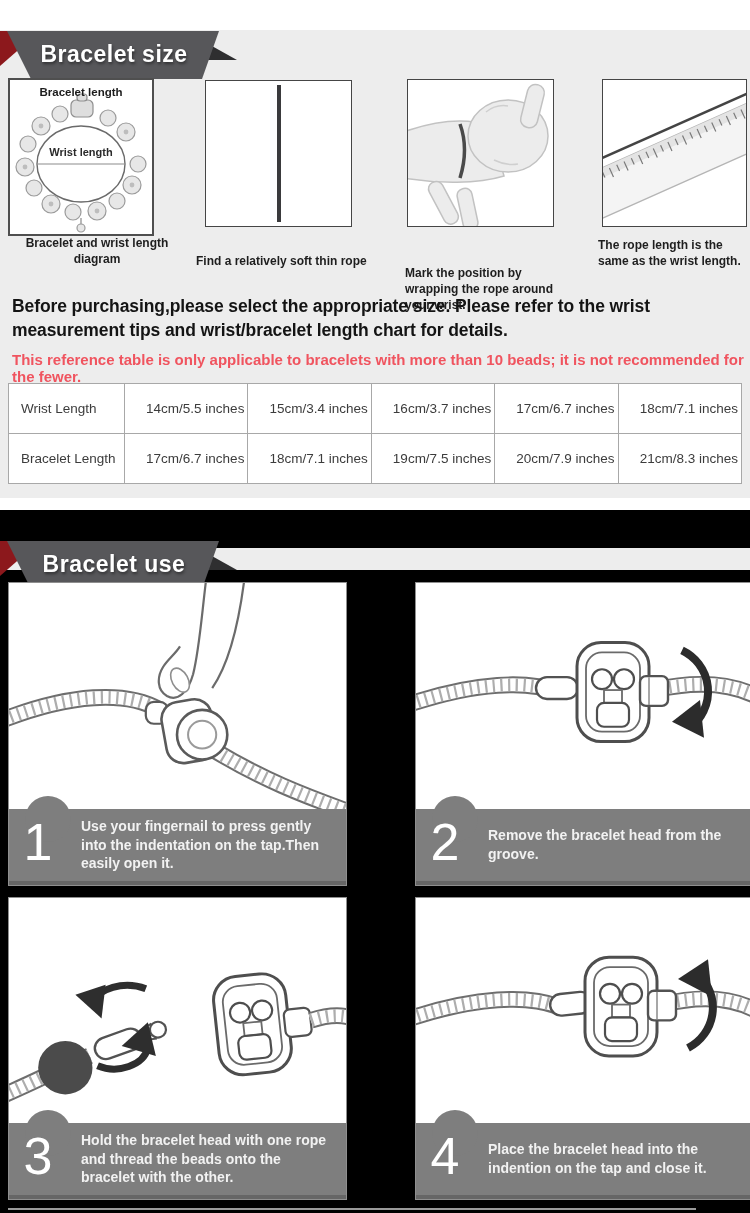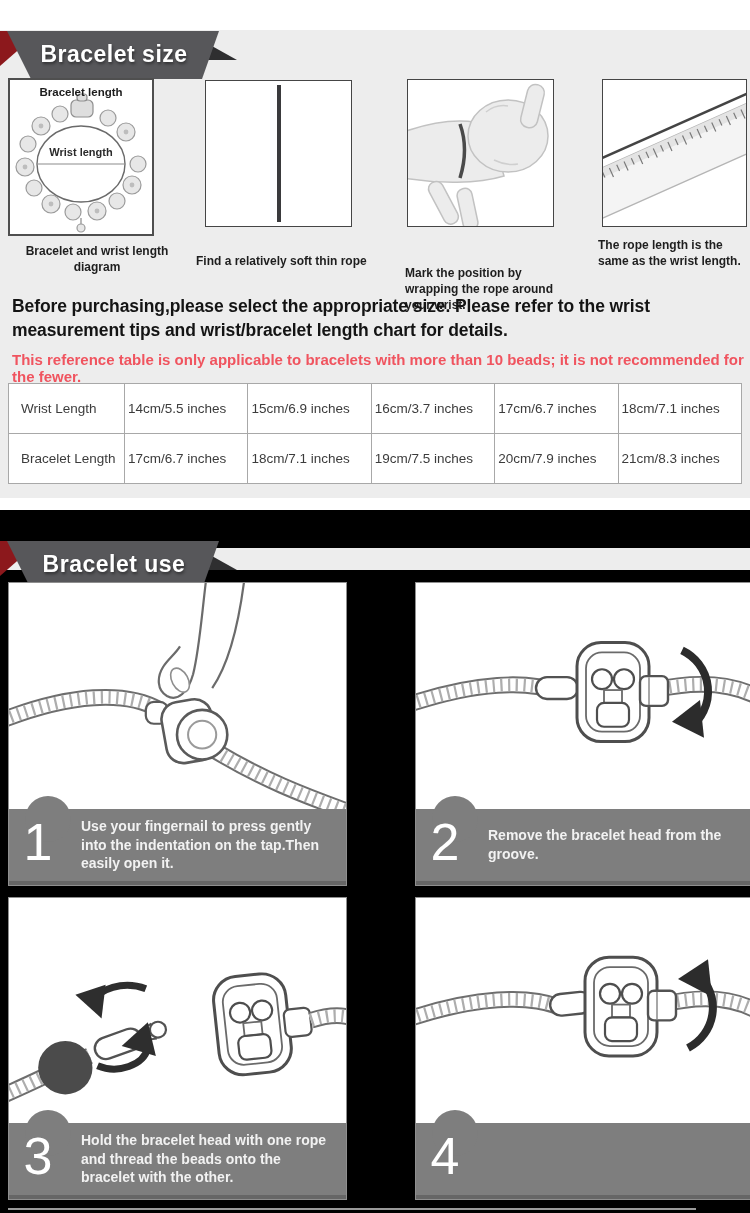--- a/index.html
+++ b/index.html
@@ -19,33 +19,33 @@
   
   .mbox{position:absolute;background:#fff;border:2px solid #4f4f4f;}
   .mbox.thin{border-width:1.5px;border-color:#454545;}
   .mbox svg{position:absolute;left:0;top:0;}
   .lbl-top{position:absolute;top:6px;left:0;right:0;text-align:center;
     font-size:11.5px;font-weight:700;color:#1c1c1c;}
   .lbl-inner{position:absolute;top:66px;left:0;right:0;text-align:center;
     font-size:11px;font-weight:700;color:#2a2a2a;}
   .rope-line{position:absolute;left:50%;top:4px;bottom:4px;width:4px;margin-left:-2px;background:#3a3a3c;}
   .mcaption{position:absolute;font-size:12px;font-weight:700;color:#1e1e1e;line-height:1.32;}
-  .cap1{left:4px;top:244px;width:186px;text-align:center;}
+  .cap1{left:4px;top:236px;width:186px;text-align:center;}
   .cap2{left:196px;top:238px;width:180px;white-space:nowrap;margin-top:16px;}
   .cap3{left:405px;top:238px;width:160px;margin-top:28px;}
   .cap4{left:598px;top:238px;width:154px;}
   
   .intro{position:absolute;left:12px;top:294px;width:738px;font-size:17.5px;font-weight:700;
     color:#141414;line-height:1.38;letter-spacing:-.1px;}
   .warning{position:absolute;left:12px;top:351px;width:738px;font-size:15px;font-weight:700;color:#f0545f;}
   
   .size-table{position:absolute;left:8px;top:383px;width:734px;border-collapse:collapse;
     table-layout:fixed;background:#fff;}
   .size-table td{border:1px solid #a8a8a8;height:49px;font-size:13.5px;color:#3c3c3c;
-    text-align:left;padding:0 3px;}
+    text-align:right;padding:0 3px;}
   .size-table td.rowlabel{text-align:left;padding-left:12px;}
   
   .step-panel{position:absolute;background:#fff;border:1px solid #8f8f8f;}
   .step-panel svg.illus{position:absolute;left:0;top:0;}
   .step-bar{position:absolute;left:0;right:0;bottom:0;height:72px;background:#7e7e7e;
     border-bottom:4px solid #666;display:flex;}
   .bump{position:absolute;left:16px;top:-13px;width:46px;height:46px;border-radius:50%;
     background:#7e7e7e;z-index:0;}
   .step-num{position:relative;z-index:1;width:58px;flex:0 0 58px;text-align:center;
     color:#fff;font-size:52px;font-weight:400;line-height:66px;}
@@ -162,21 +162,21 @@
           <col>
           <col>
           <col>
           <col>
           <col>
         </colgroup>
       <tbody>
         <tr>
           <td class="rowlabel">Wrist Length</td>
           <td>14cm/5.5 inches</td>
-          <td>15cm/6.9 inches</td>
+          <td>15cm/3.4 inches</td>
           <td>16cm/3.7 inches</td>
           <td>17cm/6.7 inches</td>
           <td>18cm/7.1 inches</td>
         </tr>
         <tr>
           <td class="rowlabel">Bracelet Length</td>
           <td>17cm/6.7 inches</td>
           <td>18cm/7.1 inches</td>
           <td>19cm/7.5 inches</td>
           <td>20cm/7.9 inches</td>
@@ -299,18 +299,19 @@
             <use href="#clasp"></use>
           </g>
         <rect x="232" y="94" width="28" height="30" rx="6" fill="#fff" stroke="#525252" stroke-width="2.4"></rect>
         <path d="M241,95 v28" stroke="#8a8a8a" stroke-width="1.5"></path>
         <path d="M272,152 a46,46 0 0 0 6,-78" fill="none" stroke="#2c2c2c" stroke-width="8"></path>
         <polygon points="262,82 292,62 296,100" fill="#2c2c2c"></polygon>
       </svg>
       <div class="step-bar">
         <div class="bump"></div>
         <div class="step-num">4</div>
+        <div class="step-text">Place the bracelet head into the indention on the tap and close it.</div>
       </div>
     </div>
   </div>
 
   <div class="bottom-rule"></div>
 </div>
 
 </body></html>

